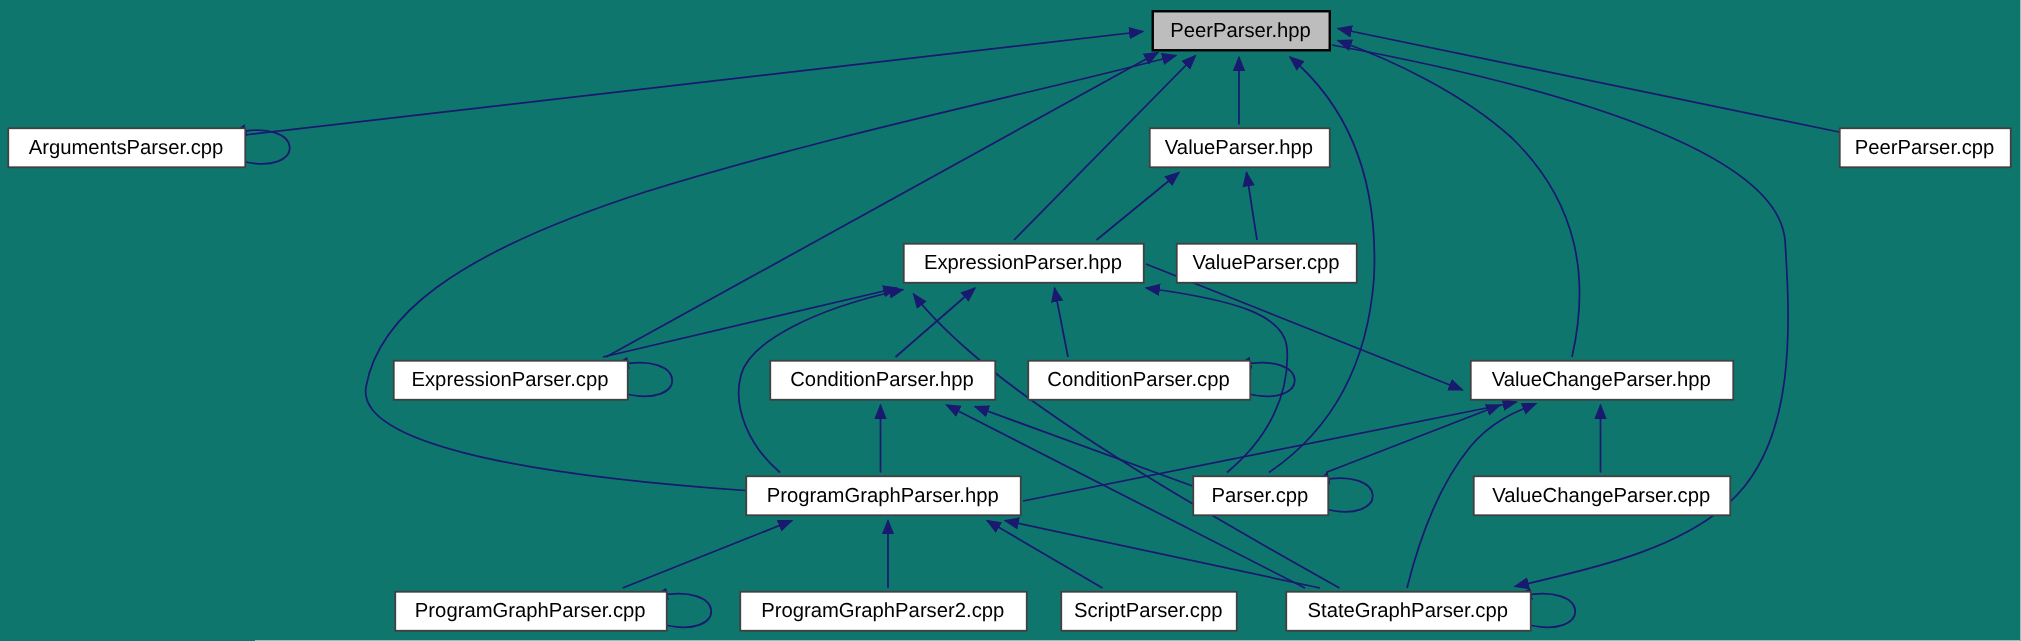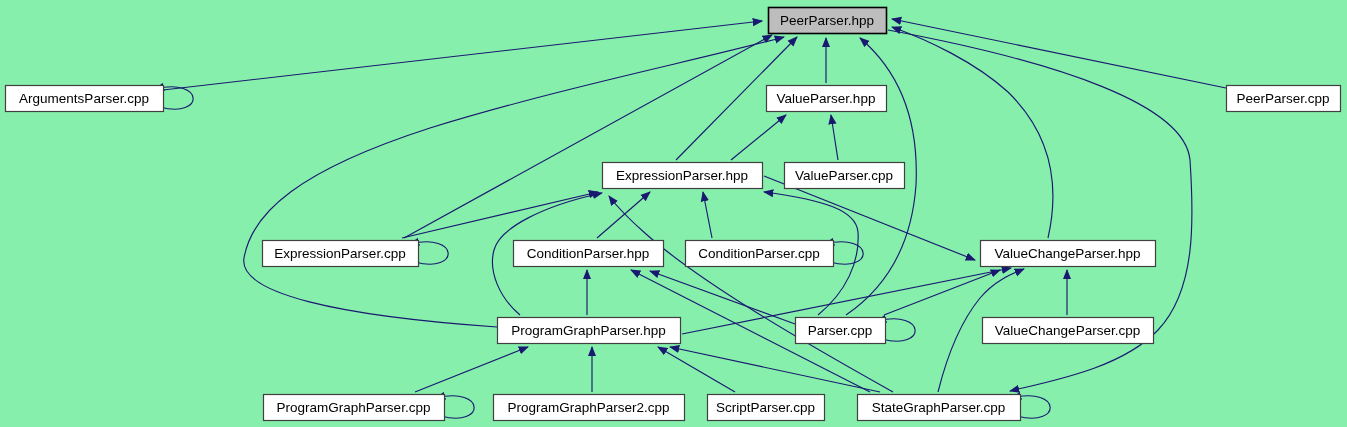--- a/index.html
+++ b/index.html
@@ -1,16 +1,16 @@
 <!DOCTYPE html>
 <html><head>
 <meta charset="utf-8">
 <style>
   html,body{margin:0;padding:0;background:#ffffff;}
-  #canvas-wrap{position:relative;width:1347px;height:427px;background:#86efac;overflow:hidden;}
+  #canvas-wrap{position:relative;width:1347px;height:427px;background:#0f766e;overflow:hidden;}
   svg{display:block;}
   .node-label{font-family:"Liberation Sans", sans-serif;font-size:13.5px;fill:#000000;}
 </style>
 </head>
 <body>
 
 <div id="canvas-wrap">
     <svg width="1347" height="427" viewBox="0 0 1347 427">
       <defs>
         <marker id="arrow" viewBox="0 0 10 8" refX="9" refY="4" markerWidth="9" markerHeight="8" orient="auto">

